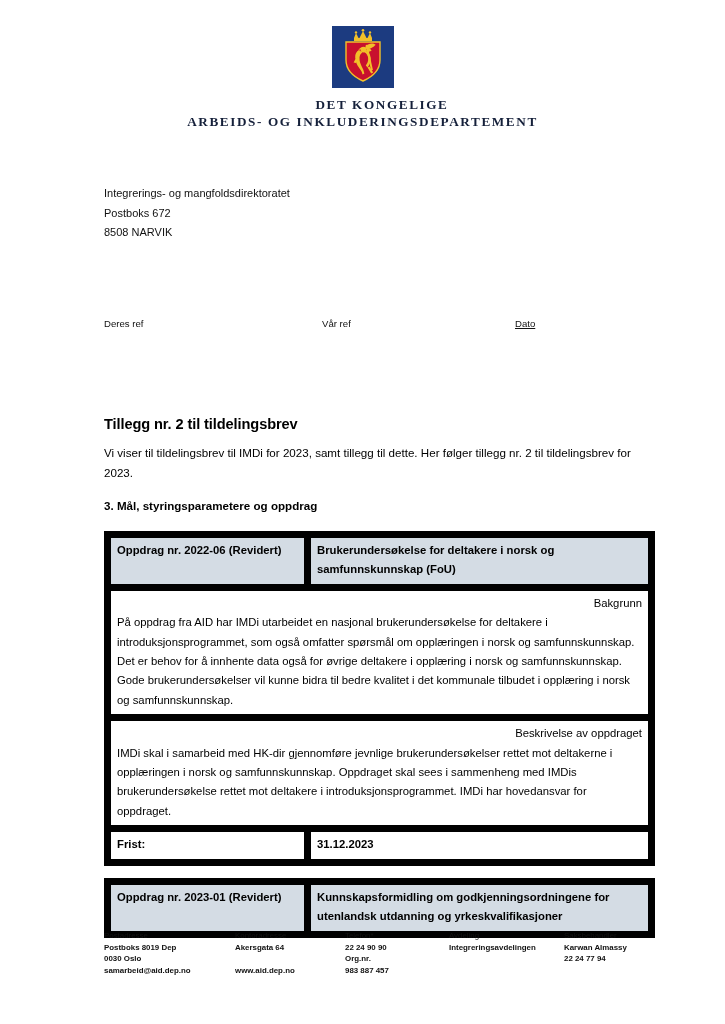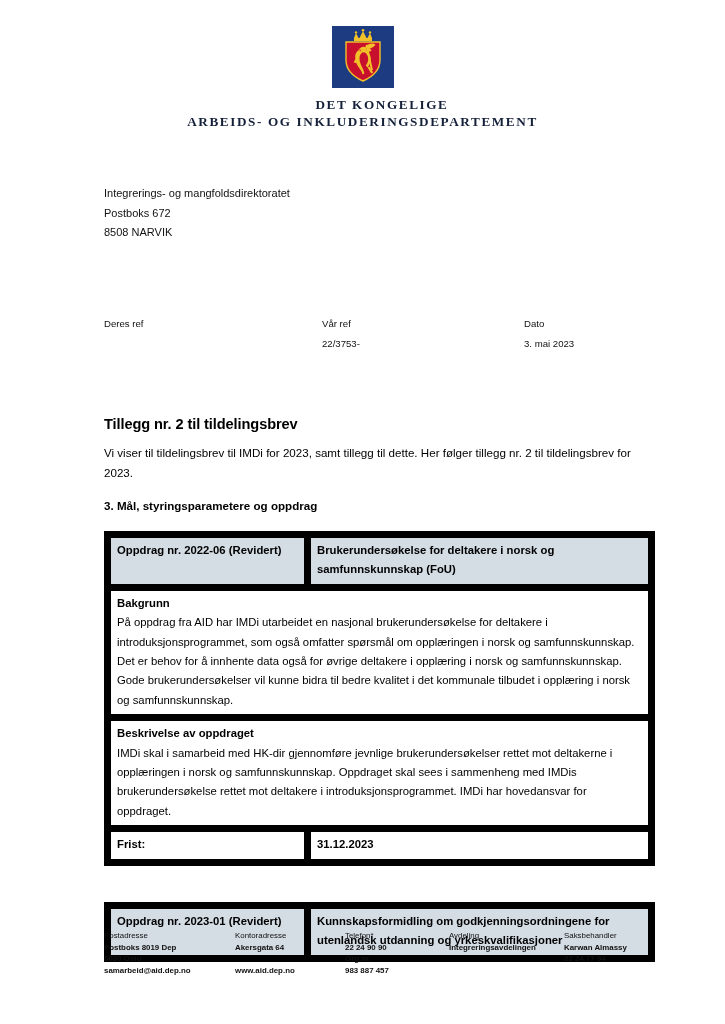--- a/index.html
+++ b/index.html
@@ -69,21 +69,21 @@
     font-size: 9.6px;
     color: #111;
   }
   .refrow .r-labels,
   .refrow .r-values {
     position: relative;
     height: 20px;
   }
   .col-deres { position: absolute; left: 0px; }
   .col-var   { position: absolute; left: 218px; }
-  .col-dato  { position: absolute; left: 420px; }
+  .col-dato  { position: absolute; left: 411px; text-decoration: underline; }
   .refrow .r-values { font-size: 9.6px; }
 
   
   .doc-title {
     position: absolute;
     left: 104px;
     top: 416px;
     font-size: 14.6px;
     font-weight: bold;
     letter-spacing: -0.1px;
@@ -107,37 +107,37 @@
   
   .otable {
     position: absolute;
     left: 104px;
     width: 551px;
     border-collapse: collapse;
     table-layout: fixed;
     font-size: 11.3px;
   }
   .otable.t1 { top: 531px; }
-  .otable.t2 { top: 902px; border-radius: 13px; }
+  .otable.t2 { top: 878px; border-radius: 13px; }
 
   .otable td {
     border: 7px solid #000000;
     padding: 3px 6px 4px 6px;
     vertical-align: top;
     line-height: 19.4px;
   }
   .otable tr.hdr td {
     background: #d4dce4;
     font-weight: bold;
     line-height: 19.4px;
   }
   .cell-narrow { width: 181px; }
   .cell-frist-label { width: 285px; }
   .cell-strong { font-weight: bold; }
-  .lbl { font-weight: bold; display: block; }
+  .lbl { font-weight: normal; display: block; text-align: right; }
   .para { display: block; }
 
   
   .footer {
     position: absolute;
     left: 104px;
     top: 930px;
     width: 560px;
     font-size: 7.9px;
     line-height: 11.5px;
@@ -205,25 +205,20 @@
   <div>Postboks 672</div>
   <div>8508 NARVIK</div>
 </div>
 
 <div class="refrow">
   <div class="r-labels">
     <span class="col-deres">Deres ref</span>
     <span class="col-var">Vår ref</span>
     <span class="col-dato">Dato</span>
   </div>
-  <div class="r-values">
-    <span class="col-deres"></span>
-    <span class="col-var">22/3753-</span>
-    <span class="col-dato">3. mai 2023</span>
-  </div>
 </div>
 
 <div class="doc-title">Tillegg nr. 2 til tildelingsbrev</div>
 <div class="intro">Vi viser til tildelingsbrev til IMDi for 2023, samt tillegg til dette. Her følger tillegg nr. 2 til tildelingsbrev for 2023.</div>
 <div class="section-heading">3. Mål, styringsparametere og oppdrag</div>
 
 <table class="otable t1">
   <tbody>
     <tr class="hdr">
       <td class="cell-narrow">Oppdrag nr. 2022-06 (Revidert)</td>

